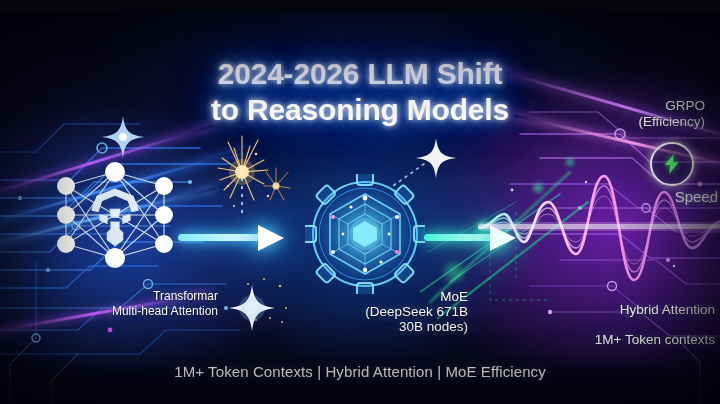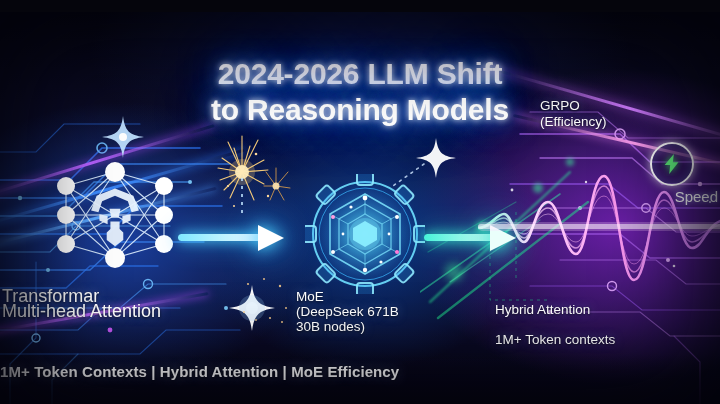--- a/index.html
+++ b/index.html
@@ -102,30 +102,30 @@
 
   
   .speed-badge{ position:absolute; left:650px; top:130px; width:44px; height:44px;
     border-radius:50%; border:2.5px solid #ffffff;
     box-shadow:0 0 10px rgba(255,255,255,.7), inset 0 0 12px rgba(120,200,255,.25);
     background:rgba(22,10,50,.35); display:flex; align-items:center; justify-content:center; }
   .speed-label{ position:absolute; left:626px; top:176px; width:92px; text-align:right;
     font-size:15px; color:#ffffff; text-shadow:0 0 6px rgba(180,210,255,.85); }
 
   
-  .lbl{ position:absolute; color:#ffffff; text-align:left; line-height:15px;
+  .lbl{ position:absolute; color:#ffffff; text-align:right; line-height:15px;
     text-shadow:0 1px 3px rgba(0,0,0,.85), 0 0 10px rgba(140,180,255,.5); }
-  .lbl-transformer{ left:2px; top:277px; width:208px; font-size:18px; }
+  .lbl-transformer{ left:10px; top:277px; width:208px; font-size:12px; }
   .lbl-moe{ left:296px; top:277px; width:172px; font-size:13.5px; }
   .lbl-hybrid{ left:495px; top:290px; width:220px; font-size:13.5px; }
   .lbl-grpo{ left:540px; top:86px; width:165px; font-size:13.5px; line-height:16px; }
 
-  .caption{ position:absolute; left:0; top:351px; width:720px; 
+  .caption{ position:absolute; left:0; top:351px; width:720px; text-align:center;
     font-size:15px; color:#ffffff; letter-spacing:.1px;
-    text-shadow:0 1px 4px rgba(0,0,0,.9), 0 0 12px rgba(160,190,255,.45);font-weight:bold; }
+    text-shadow:0 1px 4px rgba(0,0,0,.9), 0 0 12px rgba(160,190,255,.45); }
 
   
   .bottom-band{ position:absolute; left:0; bottom:0; width:720px; height:62px;
     background:linear-gradient(180deg,rgba(5,3,18,0) 0%,rgba(6,4,20,.55) 45%,rgba(4,3,14,.88) 100%); }
   
   .vignette{ position:absolute; inset:0; pointer-events:none;
     box-shadow:inset 0 0 90px 26px rgba(2,2,10,.8); }
 </style>
 </head>
 <body>

